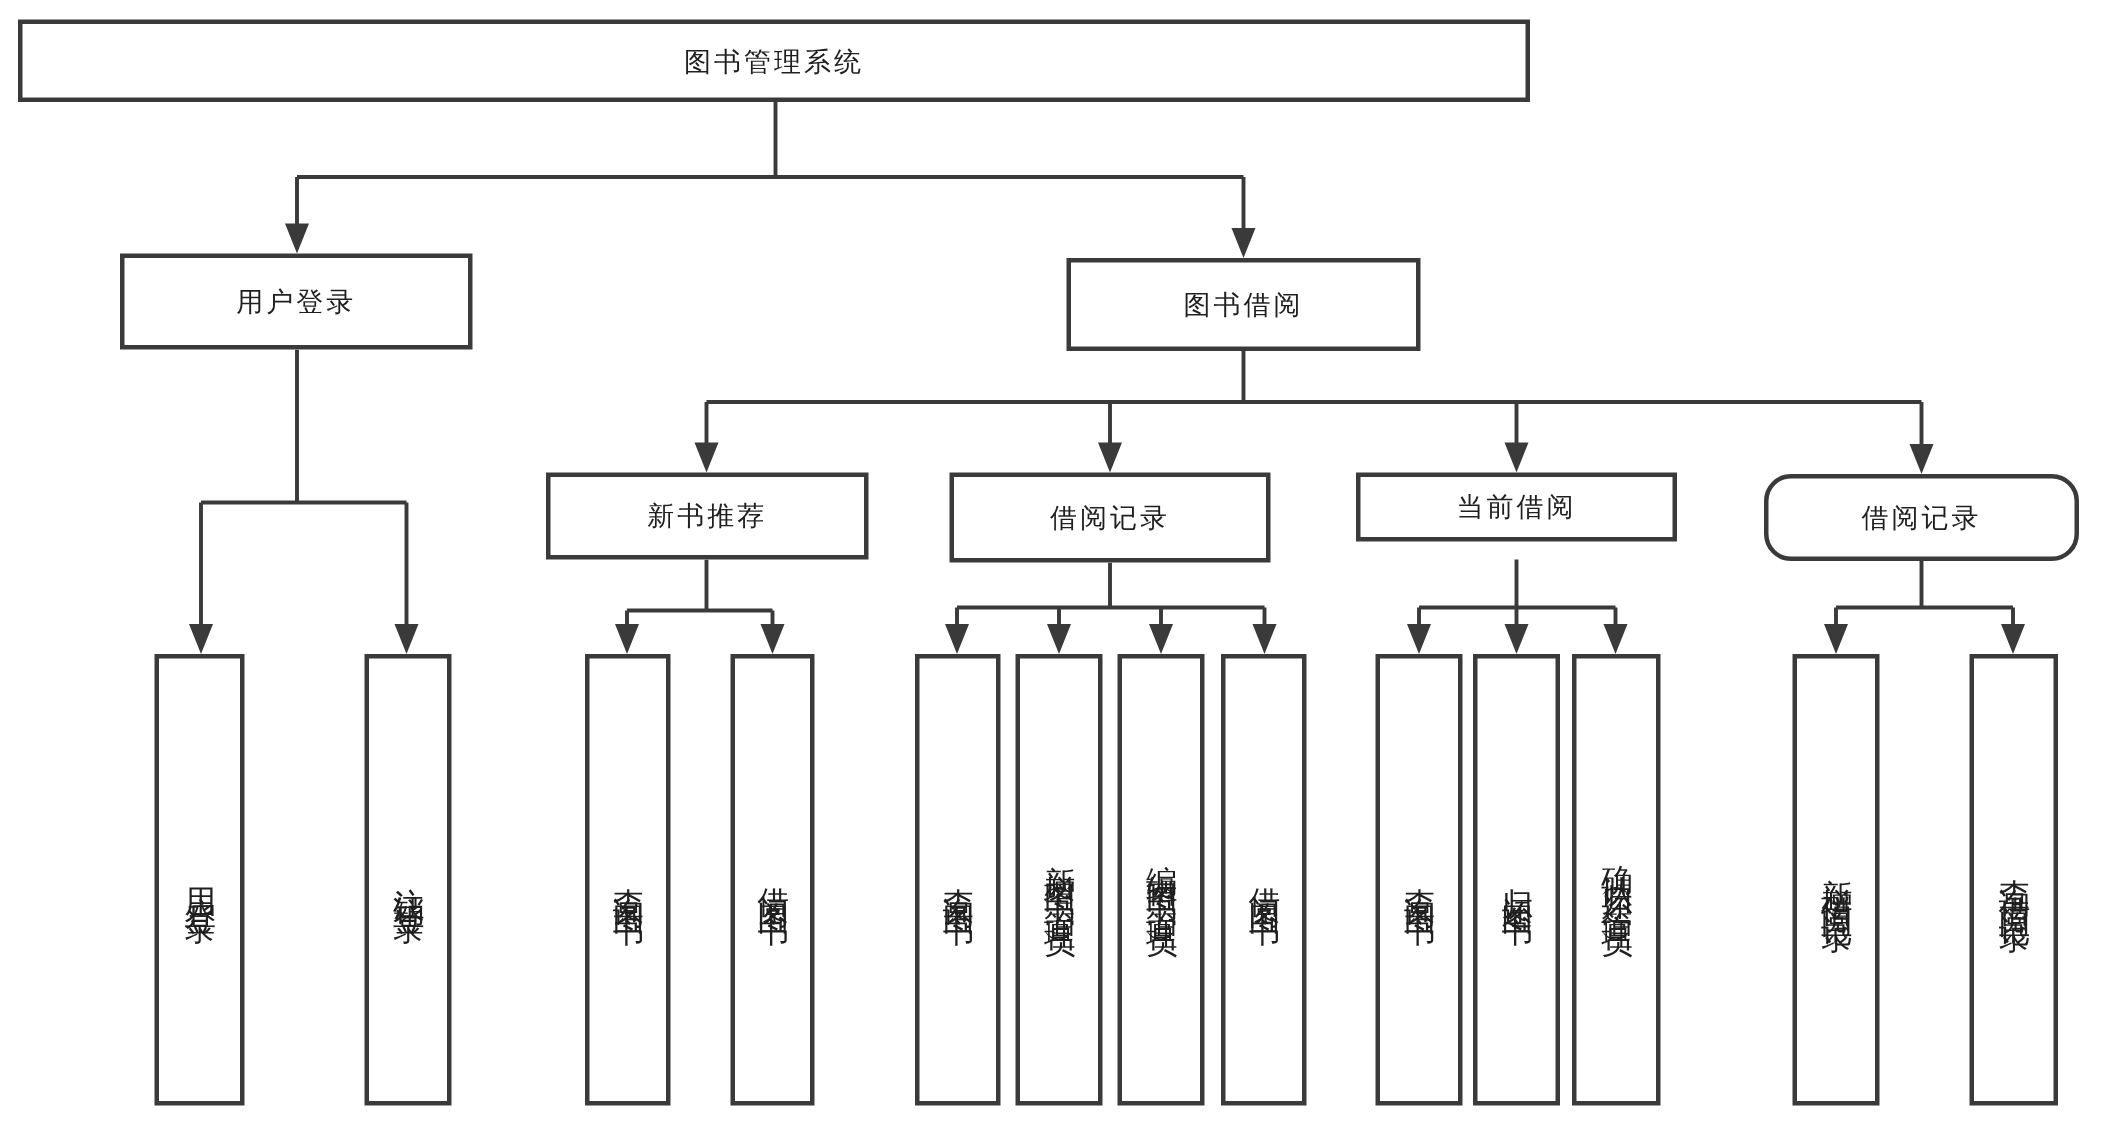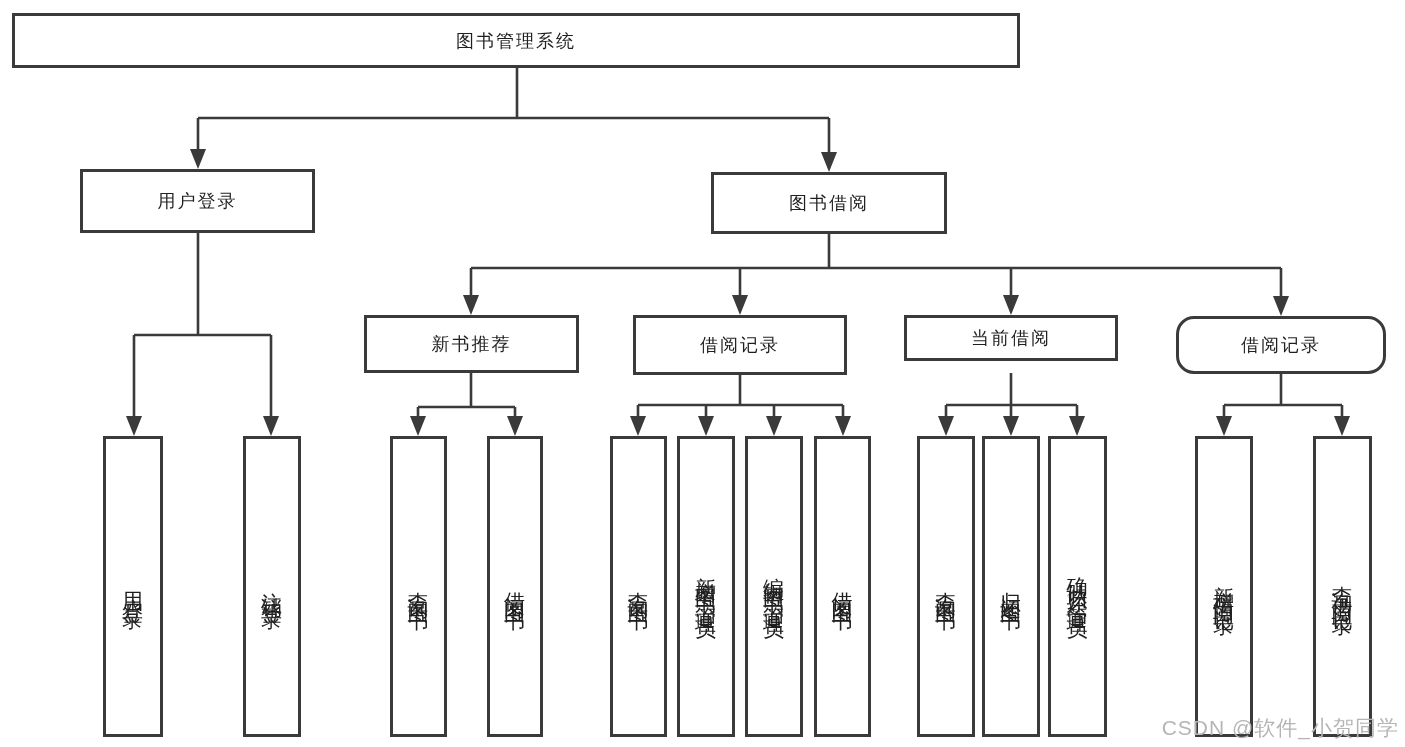--- a/index.html
+++ b/index.html
@@ -180,15 +180,14 @@
     <span class="lbl">确认归还（管理员）</span>
   </div>
 
   <div class="node v-node" style="left:1195px; top:436px; width:58px; height:301px;">
     <span class="lbl">新增借阅记录</span>
   </div>
   <div class="node v-node" style="left:1313px; top:436px; width:59px; height:301px;">
     <span class="lbl">查询借阅记录</span>
   </div>
 
-  <div class="watermark">CSDN @软件_小贺同学</div>
 
 </div>
 
 </body></html>

